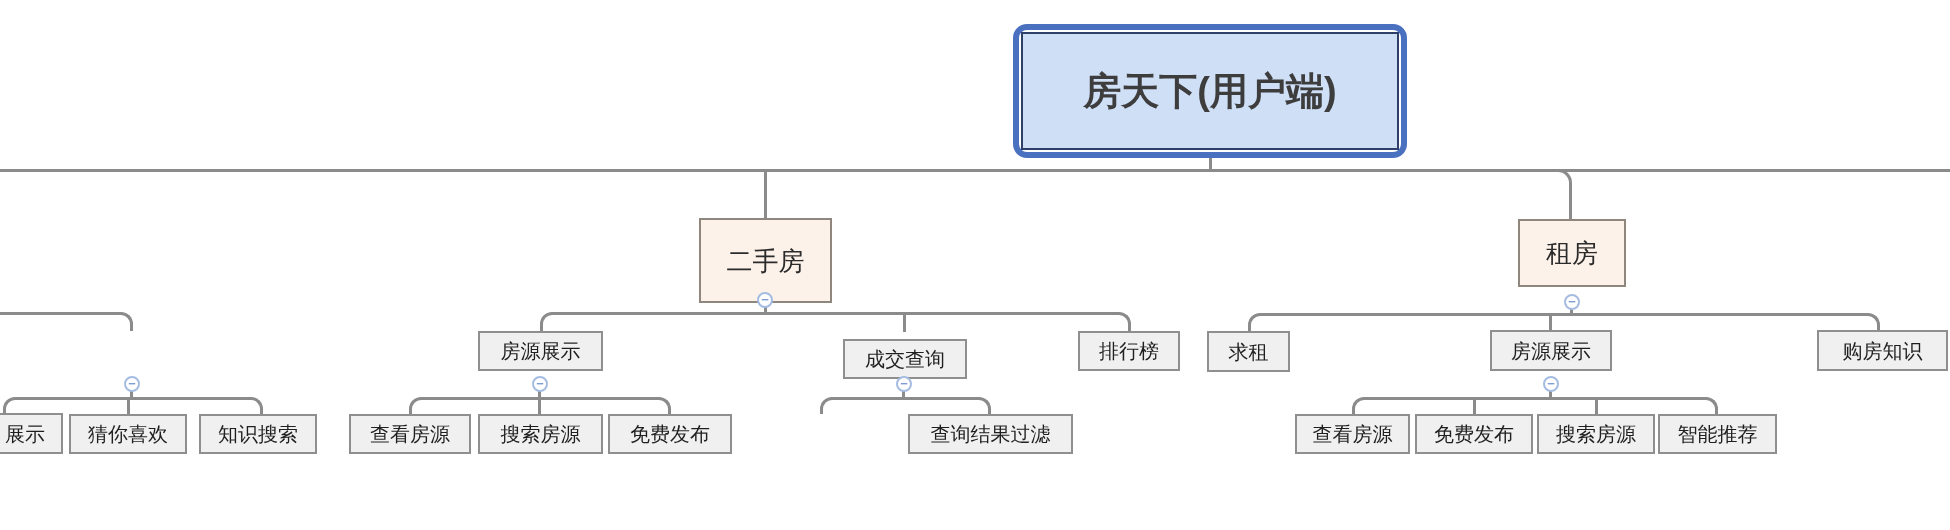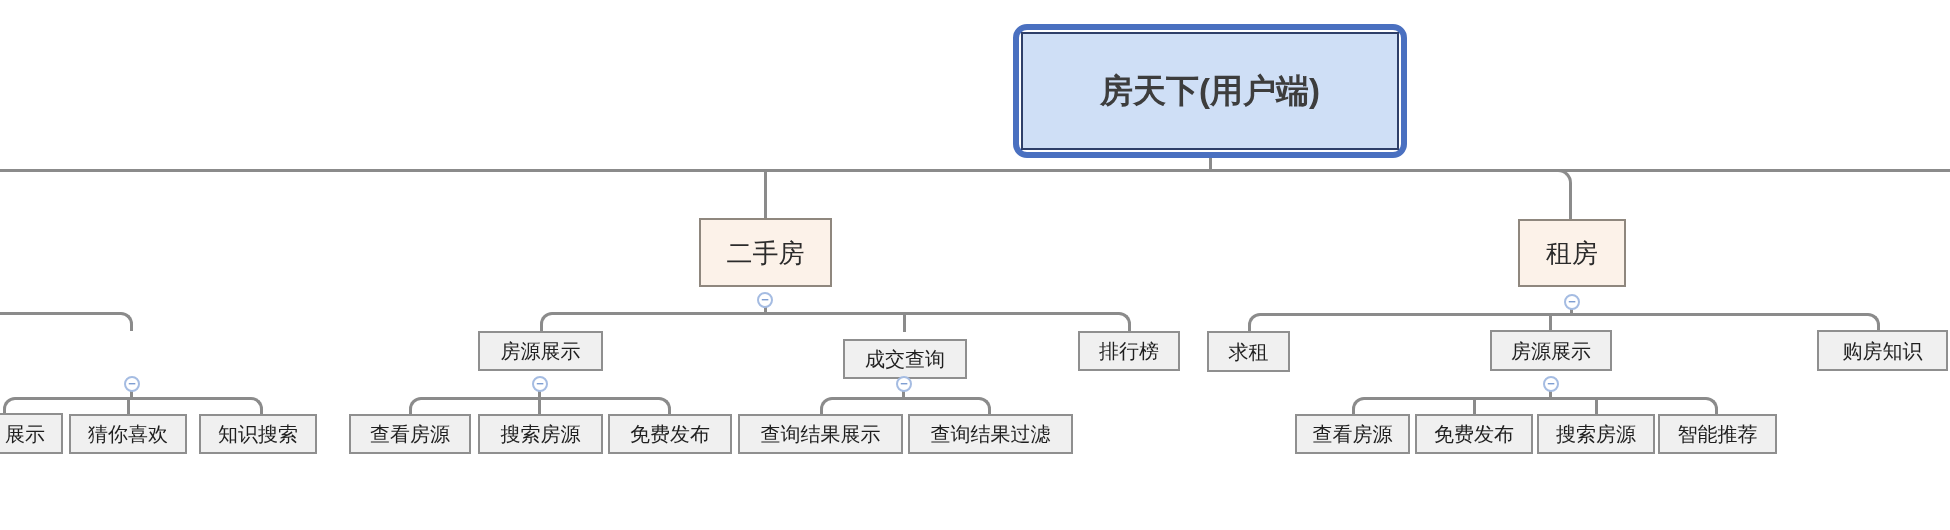--- a/index.html
+++ b/index.html
@@ -25,21 +25,21 @@
   .node.peach{background:#fcf2e9;border-color:#8f877e;font-size:26px;font-weight:500;color:#2b2b2b;}
   .node.clipped{justify-content:flex-end;padding-right:16px;}
   
   .root-outer{
     position:absolute;left:1013px;top:24px;width:394px;height:134px;box-sizing:border-box;
     border:6px solid #4a70c0;border-radius:14px;background:#ffffff;padding:2px;
   }
   .root-inner{
     width:100%;height:100%;box-sizing:border-box;border:2px solid #2e3f69;background:#cfdff6;
     display:flex;align-items:center;justify-content:center;
-    font-size:33px;font-weight:bold;color:#3d3d3d;white-space:nowrap;
+    font-size:38px;font-weight:bold;color:#3d3d3d;white-space:nowrap;
   }
   
   .collapse{
     position:absolute;width:16px;height:16px;box-sizing:border-box;border-radius:50%;
     background:#ffffff;border:2px solid #a5bce2;display:flex;align-items:center;justify-content:center;
     color:#7f9ed2;font-size:13px;line-height:1;font-weight:bold;z-index:3;
   }
   .collapse span{transform:translateY(-1px);}
   .node,.root-outer{z-index:2;}
 </style>
@@ -76,37 +76,36 @@
 
   <div class="vline" style="left:1549px;top:390px;height:8px;"></div>
   <div class="rail lr" style="left:1352px;top:397px;width:366px;height:17px;"></div>
   <div class="vline" style="left:1473px;top:397px;height:17px;"></div>
   <div class="vline" style="left:1595px;top:397px;height:17px;"></div>
 
   <div class="root-outer">
     <div class="root-inner">房天下(用户端)</div>
   </div>
 
-  <div class="node peach" style="left:699px;top:218px;width:133px;height:69px;">二手房</div>
+  <div class="node peach" style="left:699px;top:218px;width:133px;height:85px;">二手房</div>
   <div class="node peach" style="left:1518px;top:219px;width:108px;height:68px;">租房</div>
 
   <div class="node" style="left:478px;top:331px;width:125px;height:40px;">房源展示</div>
   <div class="node" style="left:843px;top:331px;width:124px;height:40px;margin-top:8px;">成交查询</div>
   <div class="node" style="left:1078px;top:331px;width:102px;height:40px;">排行榜</div>
   <div class="node" style="left:1207px;top:331px;width:83px;height:41px;">求租</div>
   <div class="node" style="left:1490px;top:330px;width:122px;height:41px;">房源展示</div>
   <div class="node" style="left:1817px;top:330px;width:131px;height:41px;">购房知识</div>
 
   <div class="node clipped" style="left:-59px;top:413px;width:122px;height:41px;">展示</div>
   <div class="node" style="left:199px;top:414px;width:118px;height:40px;">知识搜索</div>
   <div class="node" style="left:69px;top:414px;width:118px;height:40px;">猜你喜欢</div>
   <div class="node" style="left:349px;top:414px;width:122px;height:40px;">查看房源</div>
   <div class="node" style="left:478px;top:414px;width:125px;height:40px;">搜索房源</div>
   <div class="node" style="left:608px;top:414px;width:124px;height:40px;">免费发布</div>
-  <div class="node" style="left:738px;top:414px;width:165px;height:40px;">查询结果展示</div>
   <div class="node" style="left:908px;top:414px;width:165px;height:40px;">查询结果过滤</div>
   <div class="node" style="left:1295px;top:414px;width:115px;height:40px;">查看房源</div>
   <div class="node" style="left:1415px;top:414px;width:118px;height:40px;">免费发布</div>
   <div class="node" style="left:1537px;top:414px;width:118px;height:40px;">搜索房源</div>
   <div class="node" style="left:1658px;top:414px;width:119px;height:40px;">智能推荐</div>
 
   <div class="collapse" style="left:757px;top:292px;">
     <span>−</span>
     </div>
   <div class="collapse" style="left:1564px;top:294px;">

